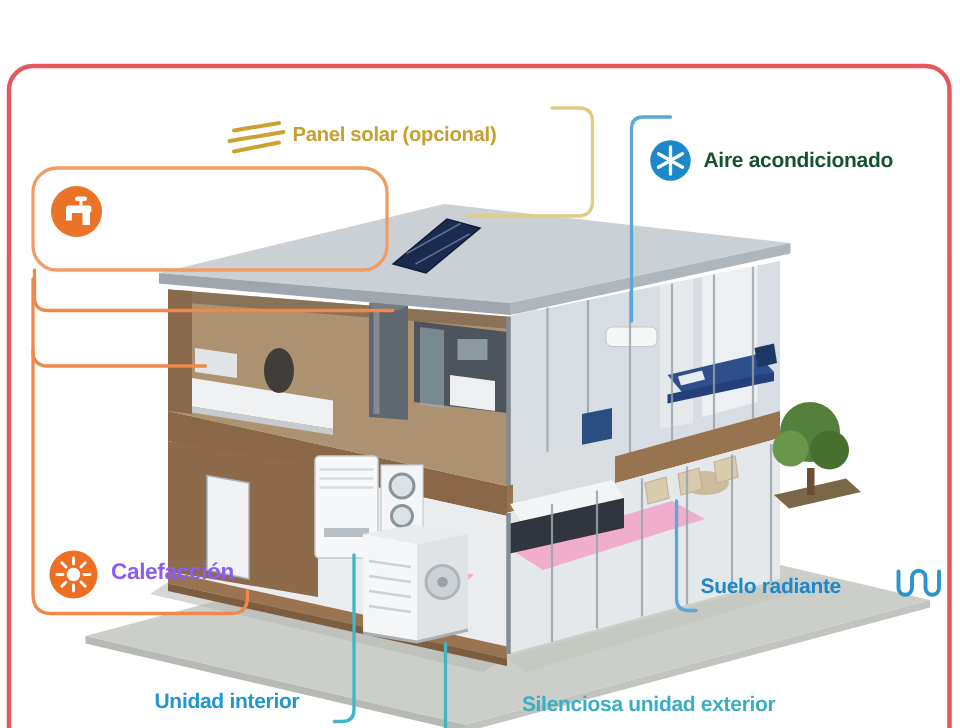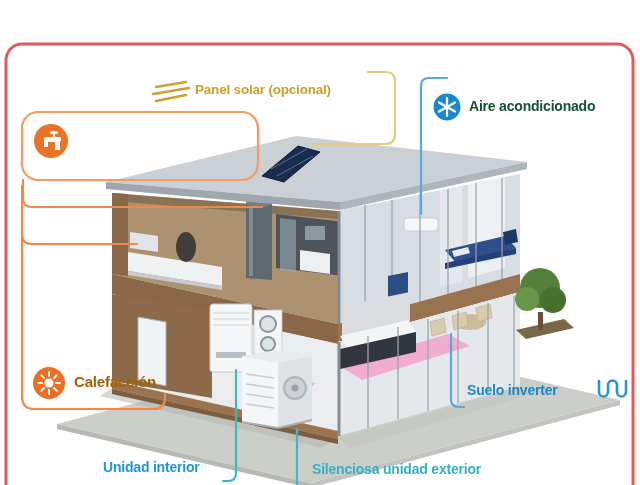--- a/index.html
+++ b/index.html
@@ -3,25 +3,25 @@
 <meta charset="utf-8">
 <style>
   html,body{margin:0;padding:0;background:#ffffff;}
   .canvas{position:relative;width:640px;height:485px;background:#ffffff;overflow:hidden;
           font-family:"Liberation Sans",sans-serif;margin-top:36px;}
   svg{position:absolute;left:0;top:0;}
   .lbl{position:absolute;font-weight:bold;letter-spacing:-0.2px;white-space:nowrap;}
   .lbl-panel{left:195px;top:46px;font-size:13.5px;color:#C6A02F;}
   .lbl-agua{left:78px;top:94px;font-size:15px;color:#E8582B;}
   .lbl-aire{left:469px;top:62px;font-size:14px;color:#14532d;}
-  .lbl-cale{left:74px;top:337px;font-size:15px;color:#a16207;}
+  .lbl-cale{left:74px;top:337px;font-size:15px;color:#8b5cf6;}
   .lbl-suelo{left:467px;top:346px;font-size:14px;color:#1D88C9;}
   .lbl-unint{left:103px;top:423px;font-size:14px;color:#2196D2;text-align:right;}
   .lbl-silen{left:312px;top:421px;width:205px;font-size:14px;color:#38AFC5;
-             text-align:left;white-space:normal;line-height:25px;}
+             text-align:right;white-space:normal;line-height:25px;}
   .lbl-silen span{display:block;}
 </style>
 </head>
 <body>
 
 <div class="canvas">
 
 <svg width="640" height="485" viewBox="0 0 640 485">
 
   <g>
@@ -198,18 +198,18 @@
 
   <g>
     <rect x="6" y="8" width="627" height="462" rx="16" fill="none" stroke-width="3" stroke="#E4585C"></rect>
     <rect x="8" y="468" width="624" height="7" rx="3.5" fill="#DC4B4E"></rect>
   </g>
 </svg>
 
   <div class="lbl lbl-panel">Panel solar (opcional)</div>
   <div class="lbl lbl-aire">Aire acondicionado</div>
   <div class="lbl lbl-cale">Calefacción</div>
-  <div class="lbl lbl-suelo">Suelo inverter</div>
+  <div class="lbl lbl-suelo">Suelo radiante</div>
   <div class="lbl lbl-unint">Unidad interior</div>
   <div class="lbl lbl-silen">
     <span>Silenciosa unidad exterior</span>
   </div>
 </div>
 
 </body></html>

